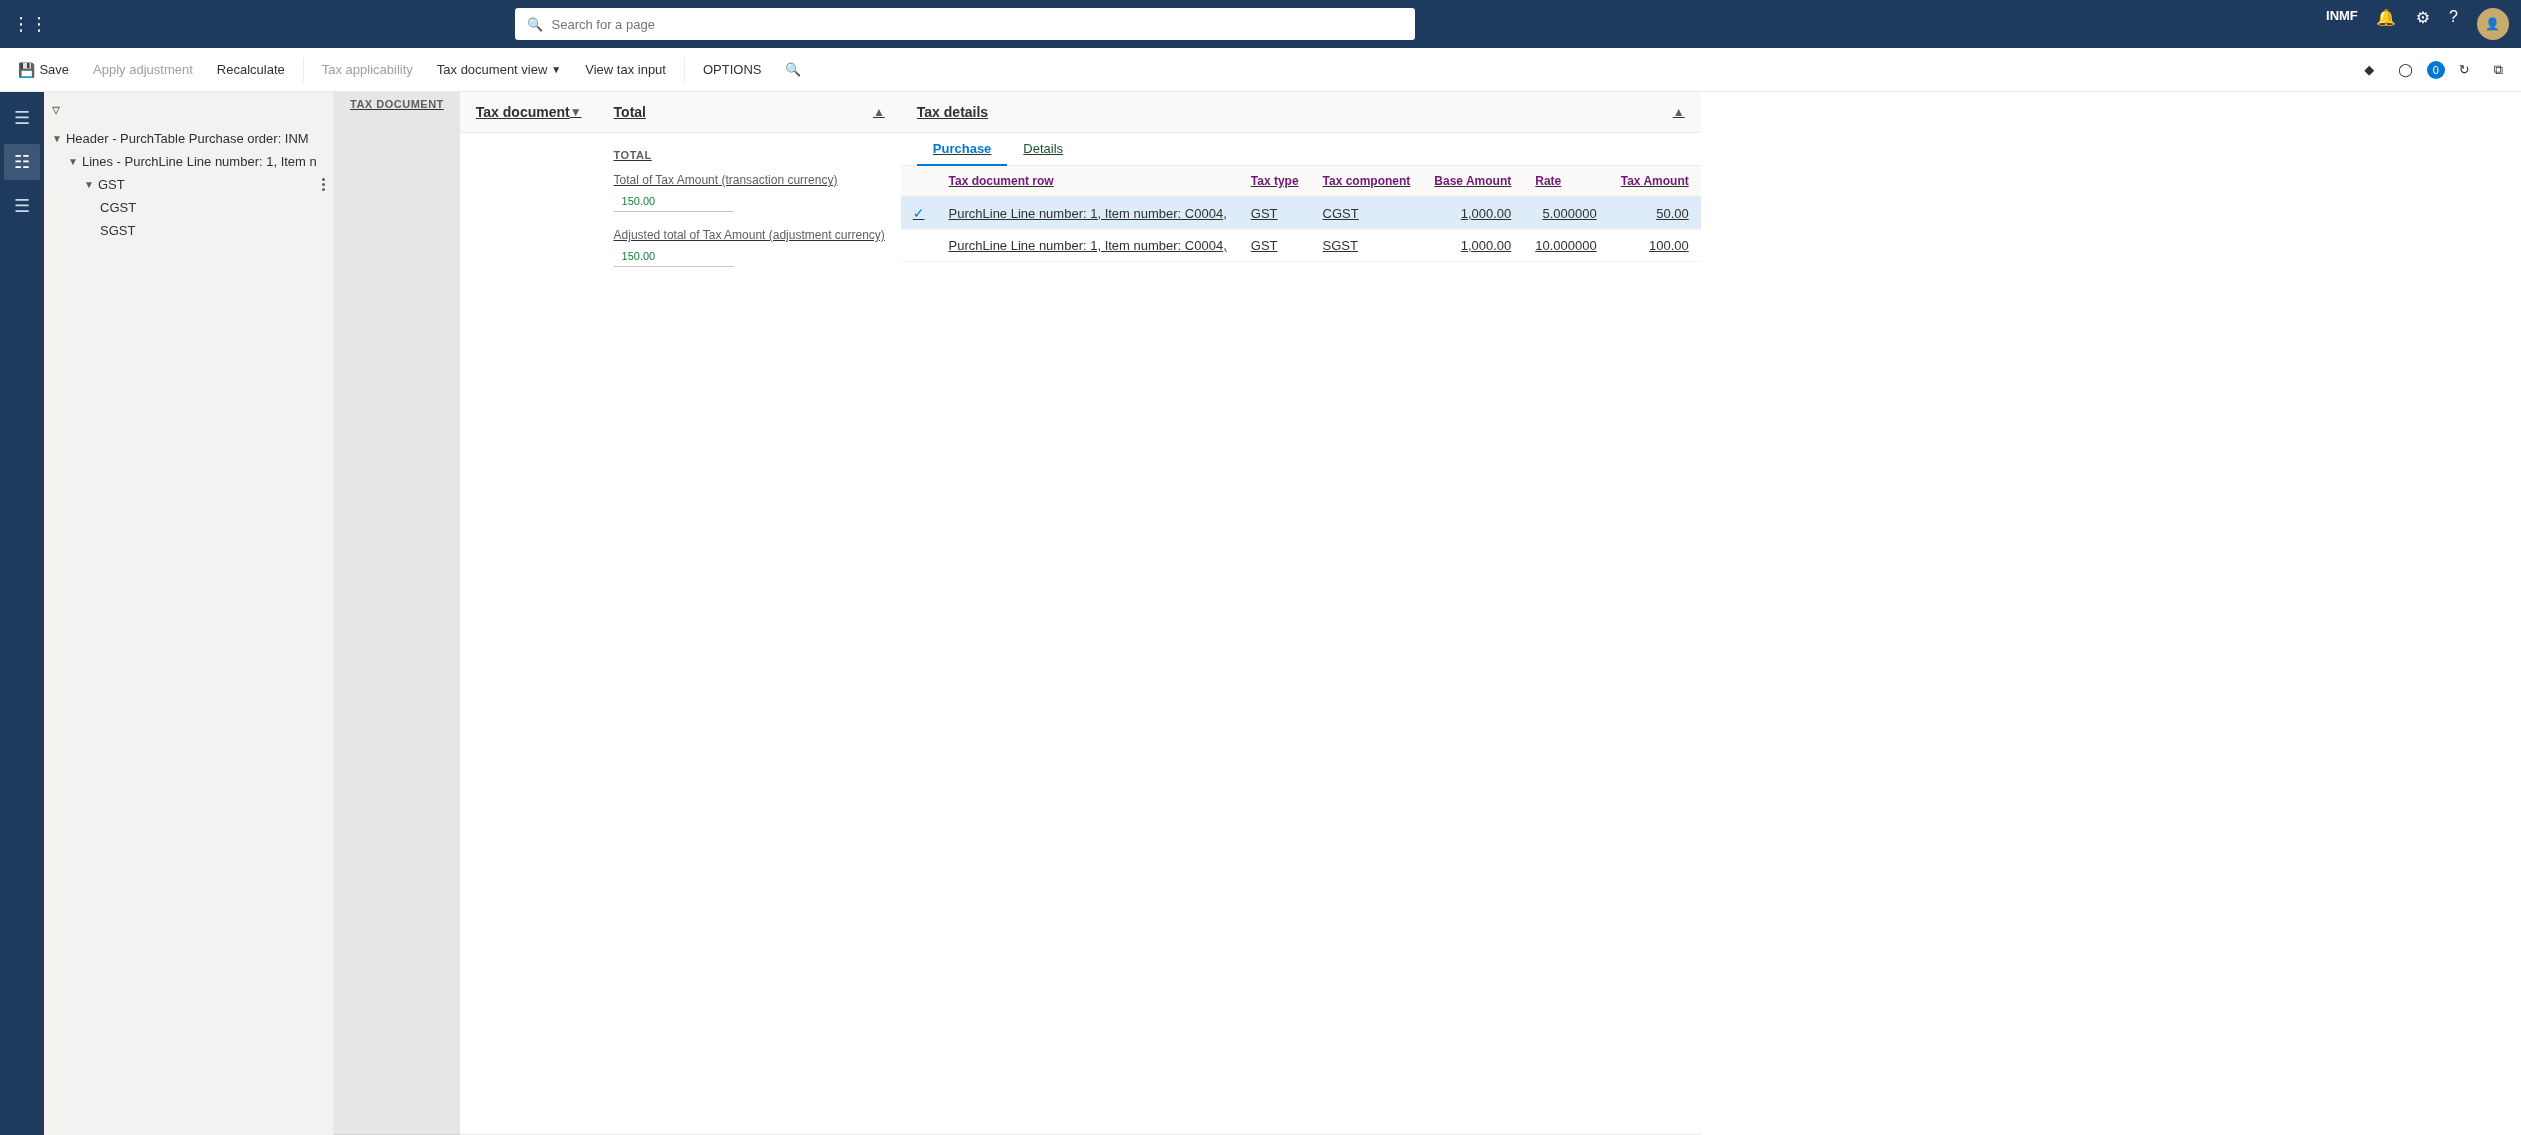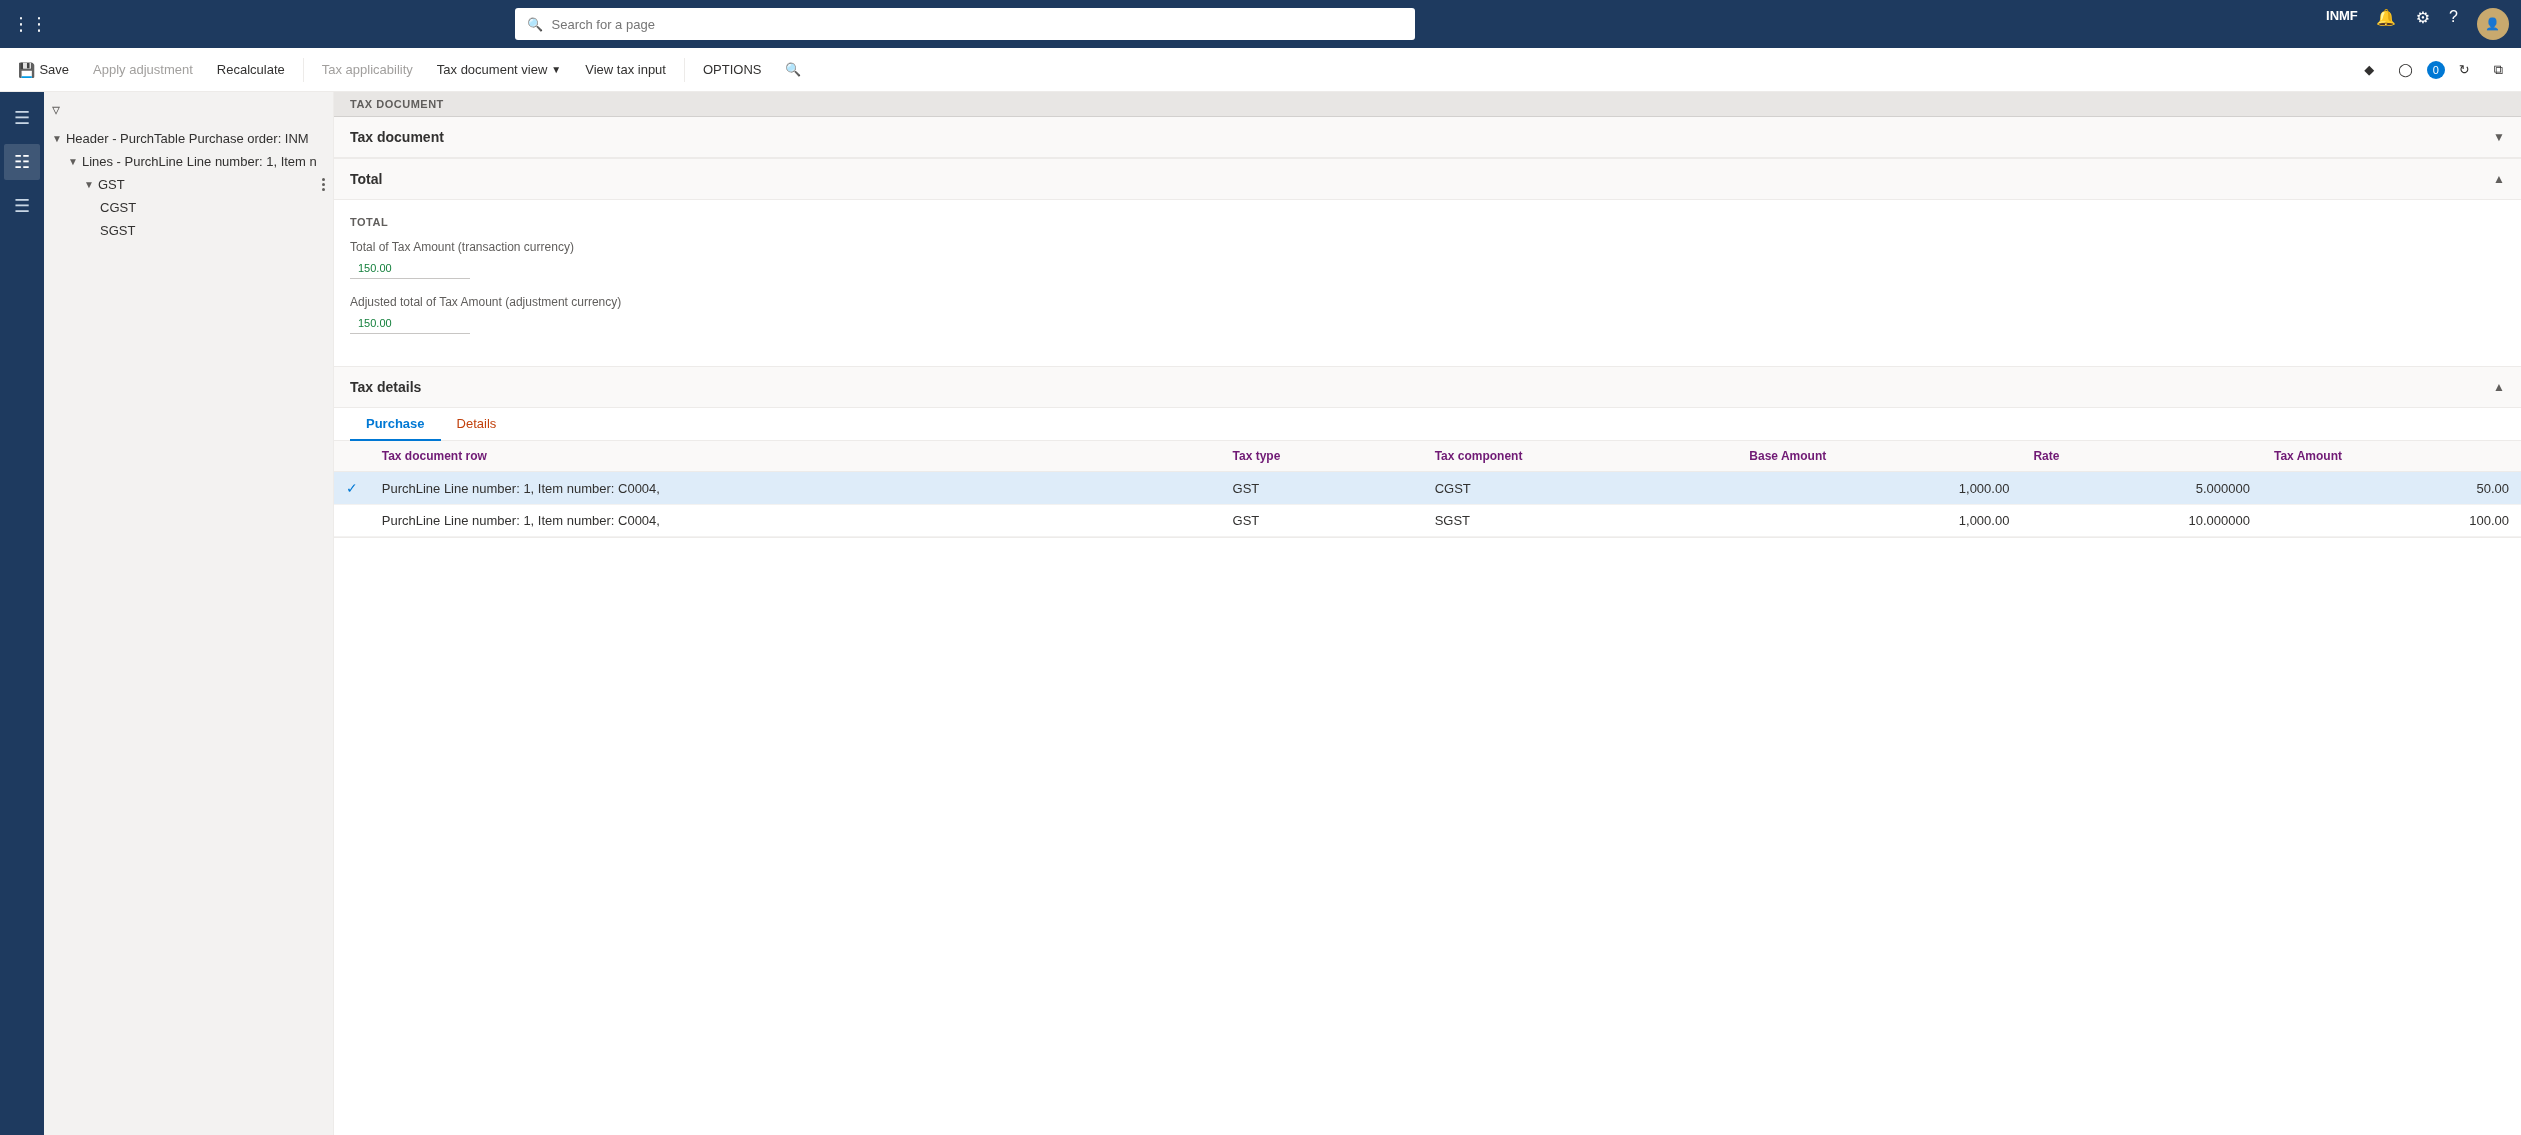--- a/index.html
+++ b/index.html
@@ -173,21 +173,22 @@
       cursor: grab;
     }
     .tree-drag-dot { width: 3px; height: 3px; background: #605e5c; border-radius: 50%; }
 
     
     .content-panel {
       flex: 1;
       background: #fff;
       overflow-y: auto;
       display: flex;
-      flex-direction: column;
+      flex-direction: row;
+      text-decoration: underline;
     }
     .content-header {
       background: #e8e6e4;
       padding: 6px 16px;
       font-size: 11px;
       font-weight: 600;
       color: #605e5c;
       text-transform: uppercase;
       letter-spacing: 0.5px;
       border-bottom: 1px solid #d2d0ce;
@@ -242,21 +243,21 @@
     
     .tabs-bar {
       display: flex;
       border-bottom: 1px solid #edebe9;
       padding: 0 16px;
     }
     .tab {
       padding: 8px 16px;
       cursor: pointer;
       font-size: 13px;
-      color: #c2410c;
+      color: #14532d;
       border-bottom: 2px solid transparent;
       margin-bottom: -1px;
     }
     .tab.active {
       color: #0078d4;
       border-bottom-color: #0078d4;
       font-weight: 600;
     }
 
     

